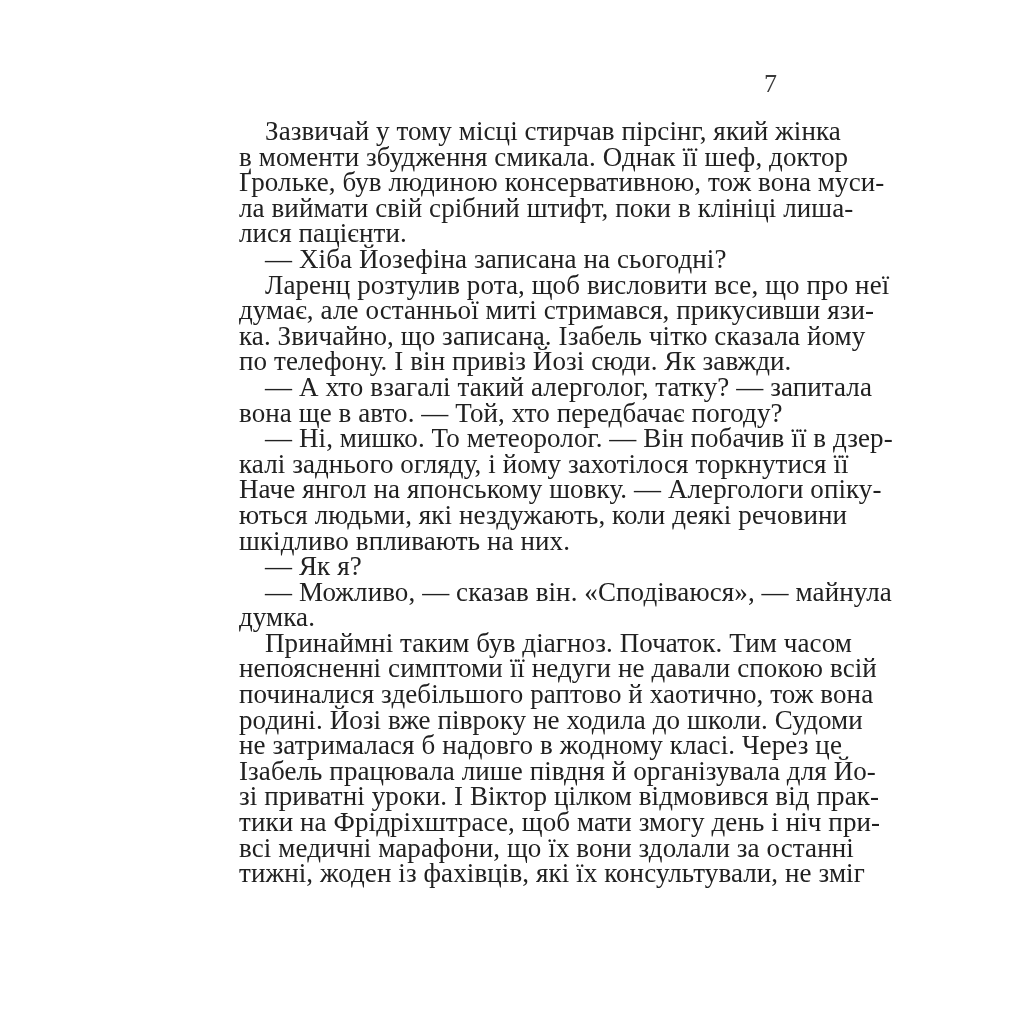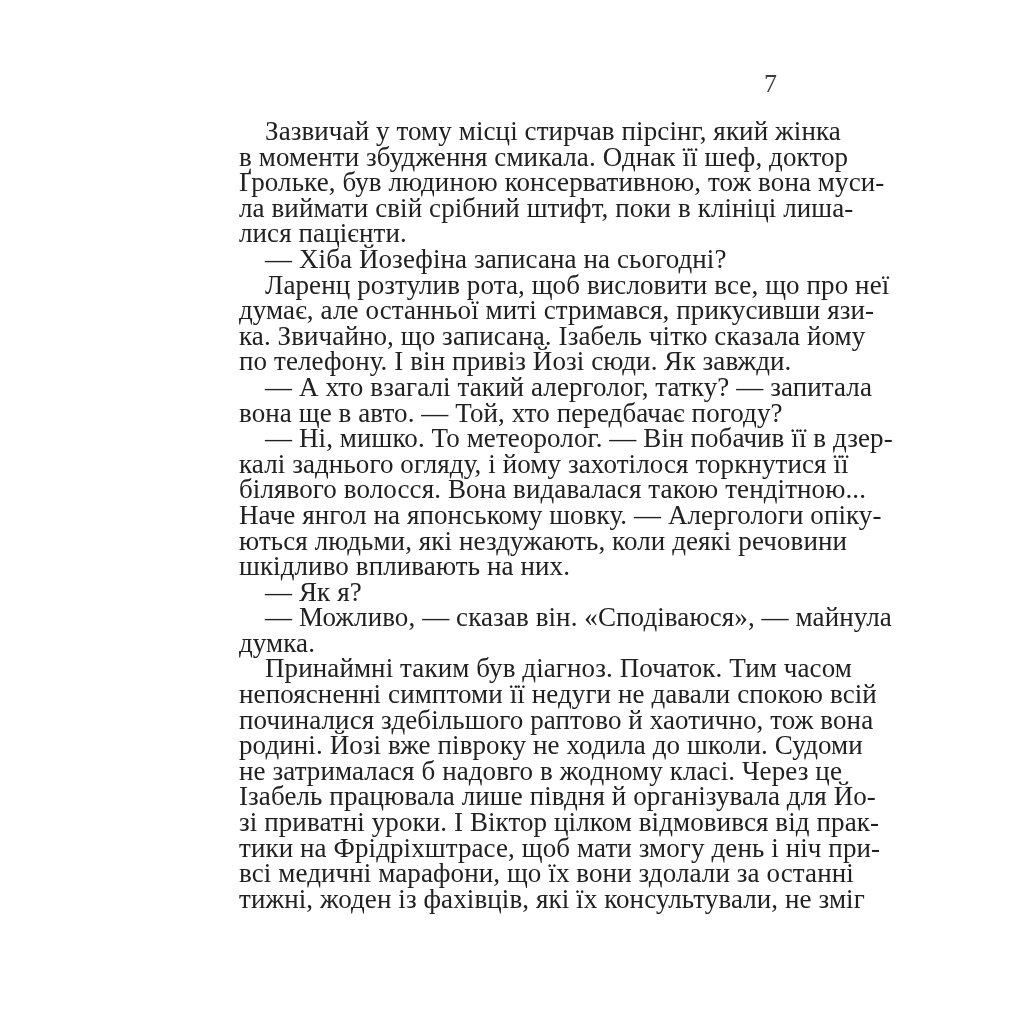--- a/index.html
+++ b/index.html
@@ -80,21 +80,20 @@
         <div class="line"><span>ка. Звичайно, що записана. Ізабель чітко сказала йому</span></div>
         <div class="line para-last"><span>по телефону. І він привіз Йозі сюди. Як завжди.</span></div>
       </div>
       <div class="para">
         <div class="line para-first"><span>— А хто взагалі такий алерголог, татку? — запитала</span></div>
         <div class="line para-last"><span>вона ще в авто. — Той, хто передбачає погоду?</span></div>
       </div>
       <div class="para">
         <div class="line para-first"><span>— Ні, мишко. То метеоролог. — Він побачив її в дзер-</span></div>
         <div class="line"><span>калі заднього огляду, і йому захотілося торкнутися її</span></div>
-        <div class="line"><span>білявого волосся. Вона видавалася такою тендітною...</span></div>
         <div class="line"><span>Наче янгол на японському шовку. — Алергологи опіку-</span></div>
         <div class="line"><span>ються людьми, які нездужають, коли деякі речовини</span></div>
         <div class="line para-last"><span>шкідливо впливають на них.</span></div>
       </div>
       <div class="para">
         <div class="line para-first para-last"><span>— Як я?</span></div>
       </div>
       <div class="para">
         <div class="line para-first"><span>— Можливо, — сказав він. </span><span class="italic">«Сподіваюся»,</span><span> — майнула</span></div>
         <div class="line para-last"><span>думка.</span></div>

